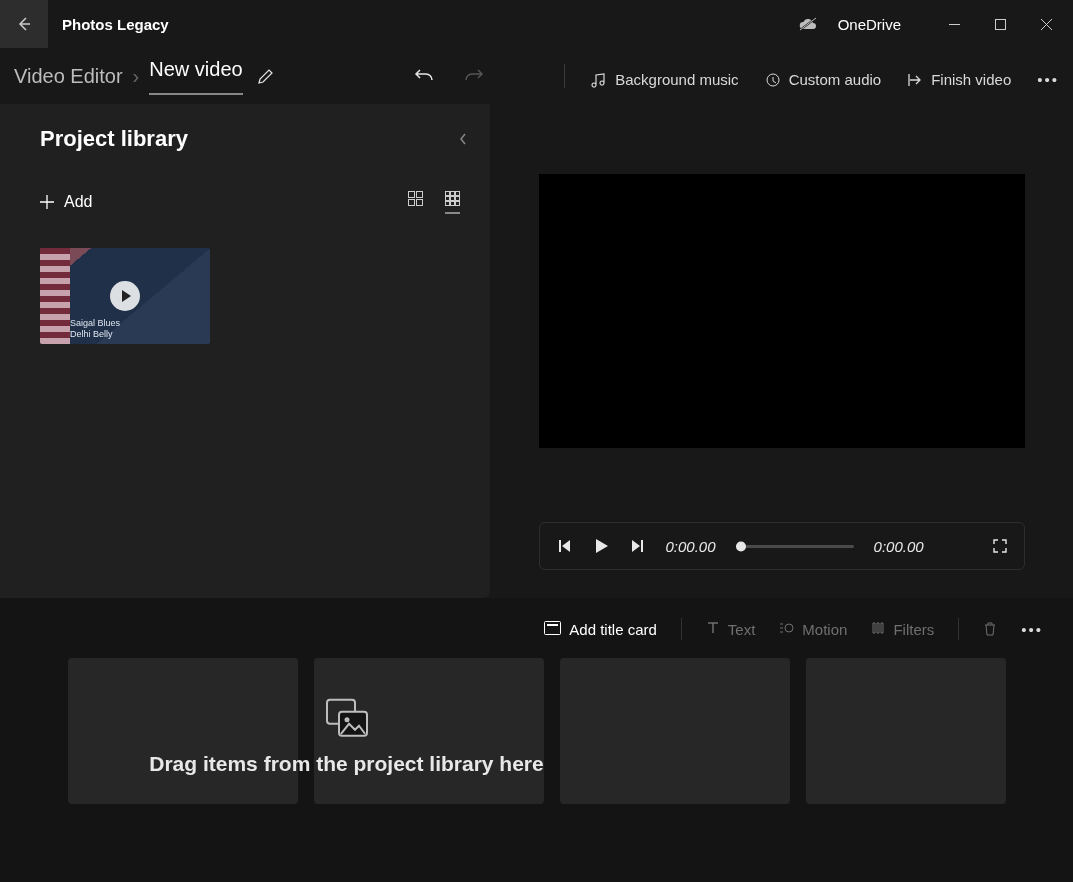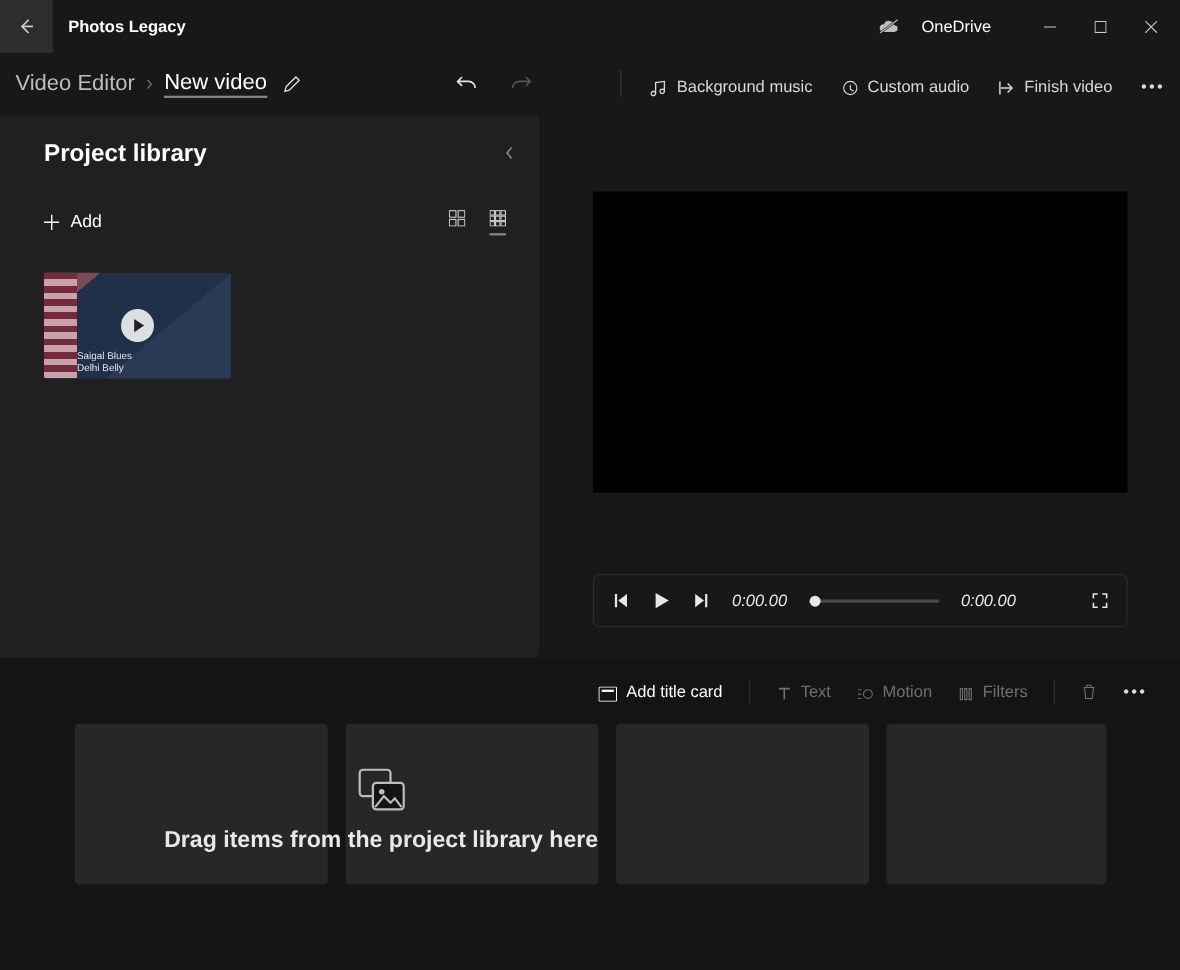--- a/index.html
+++ b/index.html
@@ -10,21 +10,21 @@
   .back-btn { width: 48px; height: 48px; background: #2d2d2d; display: flex; align-items: center; justify-content: center; }
   .app-title { margin-left: 14px; font-size: 15px; font-weight: 600; }
   .spacer { flex: 1; }
   .onedrive { display: flex; align-items: center; gap: 20px; margin-right: 30px; font-size: 15px; }
   .win-btns { display: flex; margin-right: 4px; }
   .win-btn { width: 46px; height: 32px; display: flex; align-items: center; justify-content: center; color: #ccc; }
 
   
   .cmdbar { height: 56px; display: flex; align-items: center; padding: 0 14px; }
   .crumbs { display: flex; align-items: center; gap: 10px; font-size: 20px; color: #bdbdbd; }
-  .crumbs .current { color: #fff; border-bottom: 2px solid #888; padding-bottom: 0; }
+  .crumbs .current { color: #fff; border-bottom: 2px solid #888; padding-bottom: 12px; }
   .chev { color: #6a6a6a; }
   .edit-icn { margin-left: 14px; color: #eaeaea; }
   .history { display: flex; gap: 30px; margin-left: 140px; font-size: 17px; }
   .history .redo { color: #555; }
   .actions { display: flex; align-items: flex-end; gap: 26px; margin-left: auto; font-size: 15px; color: #d9d9d9; }
   .action-item { display: flex; align-items: center; gap: 8px; }
   .divider-v { width: 1px; height: 24px; background: #3a3a3a; }
 
   
   .main { display: flex; height: 494px; }
@@ -46,21 +46,21 @@
   .video-frame { width: 486px; height: 274px; background: #000; }
   .controls { margin-top: 74px; width: 486px; height: 48px; border:1px solid #2e2e2e; border-radius: 6px; display:flex; align-items:center; padding:0 16px; gap:20px; font-size:15px; color:#e8e8e8; }
   .ctrl-icn { display:flex; align-items:center; justify-content:center; }
   .time { font-variant-numeric: tabular-nums; }
   .progress { width:118px; height:3px; background:#4a4a4a; border-radius:2px; }
   .progress::before { content:""; display:block; width:10px; height:10px; background:#e8e8e8; border-radius:50%; transform:translateY(-3.5px); }
 
   
   .story-wrap { background:#141414; height:284px; padding-top:20px; }
   .story-toolbar { display:flex; align-items:center; justify-content:flex-end; gap:24px; padding:0 30px 18px 0; font-size:15px; }
-  .sb-item { display:flex; align-items:flex-end; gap:8px; color:#d9d9d9; }
+  .sb-item { display:flex; align-items:flex-start; gap:8px; color:#d9d9d9; }
   .sb-item.primary { color:#fff; }
   .sb-item.disabled { color:#6f6f6f; }
   .sb-divider { width:1px; height:22px; background:#333; }
 
   .drop-zone { position:relative; height:170px; margin:0 0 0 68px; }
   .dz-slots { display:flex; gap:16px; }
   .dz-slot { width:230px; height:146px; background:#272727; border-radius:4px; }
   .dz-slot.partial { width:200px; }
   .dz-overlay { position:absolute; left:50%; top:50%; transform:translate(-90%,-58%); width:560px; display:flex; flex-direction:column; align-items:center; gap:14px; color:#d8d8d8; pointer-events:none; }
   .dz-overlay .msg { font-size:21px; font-weight:600; color:#e8e8e8; }

